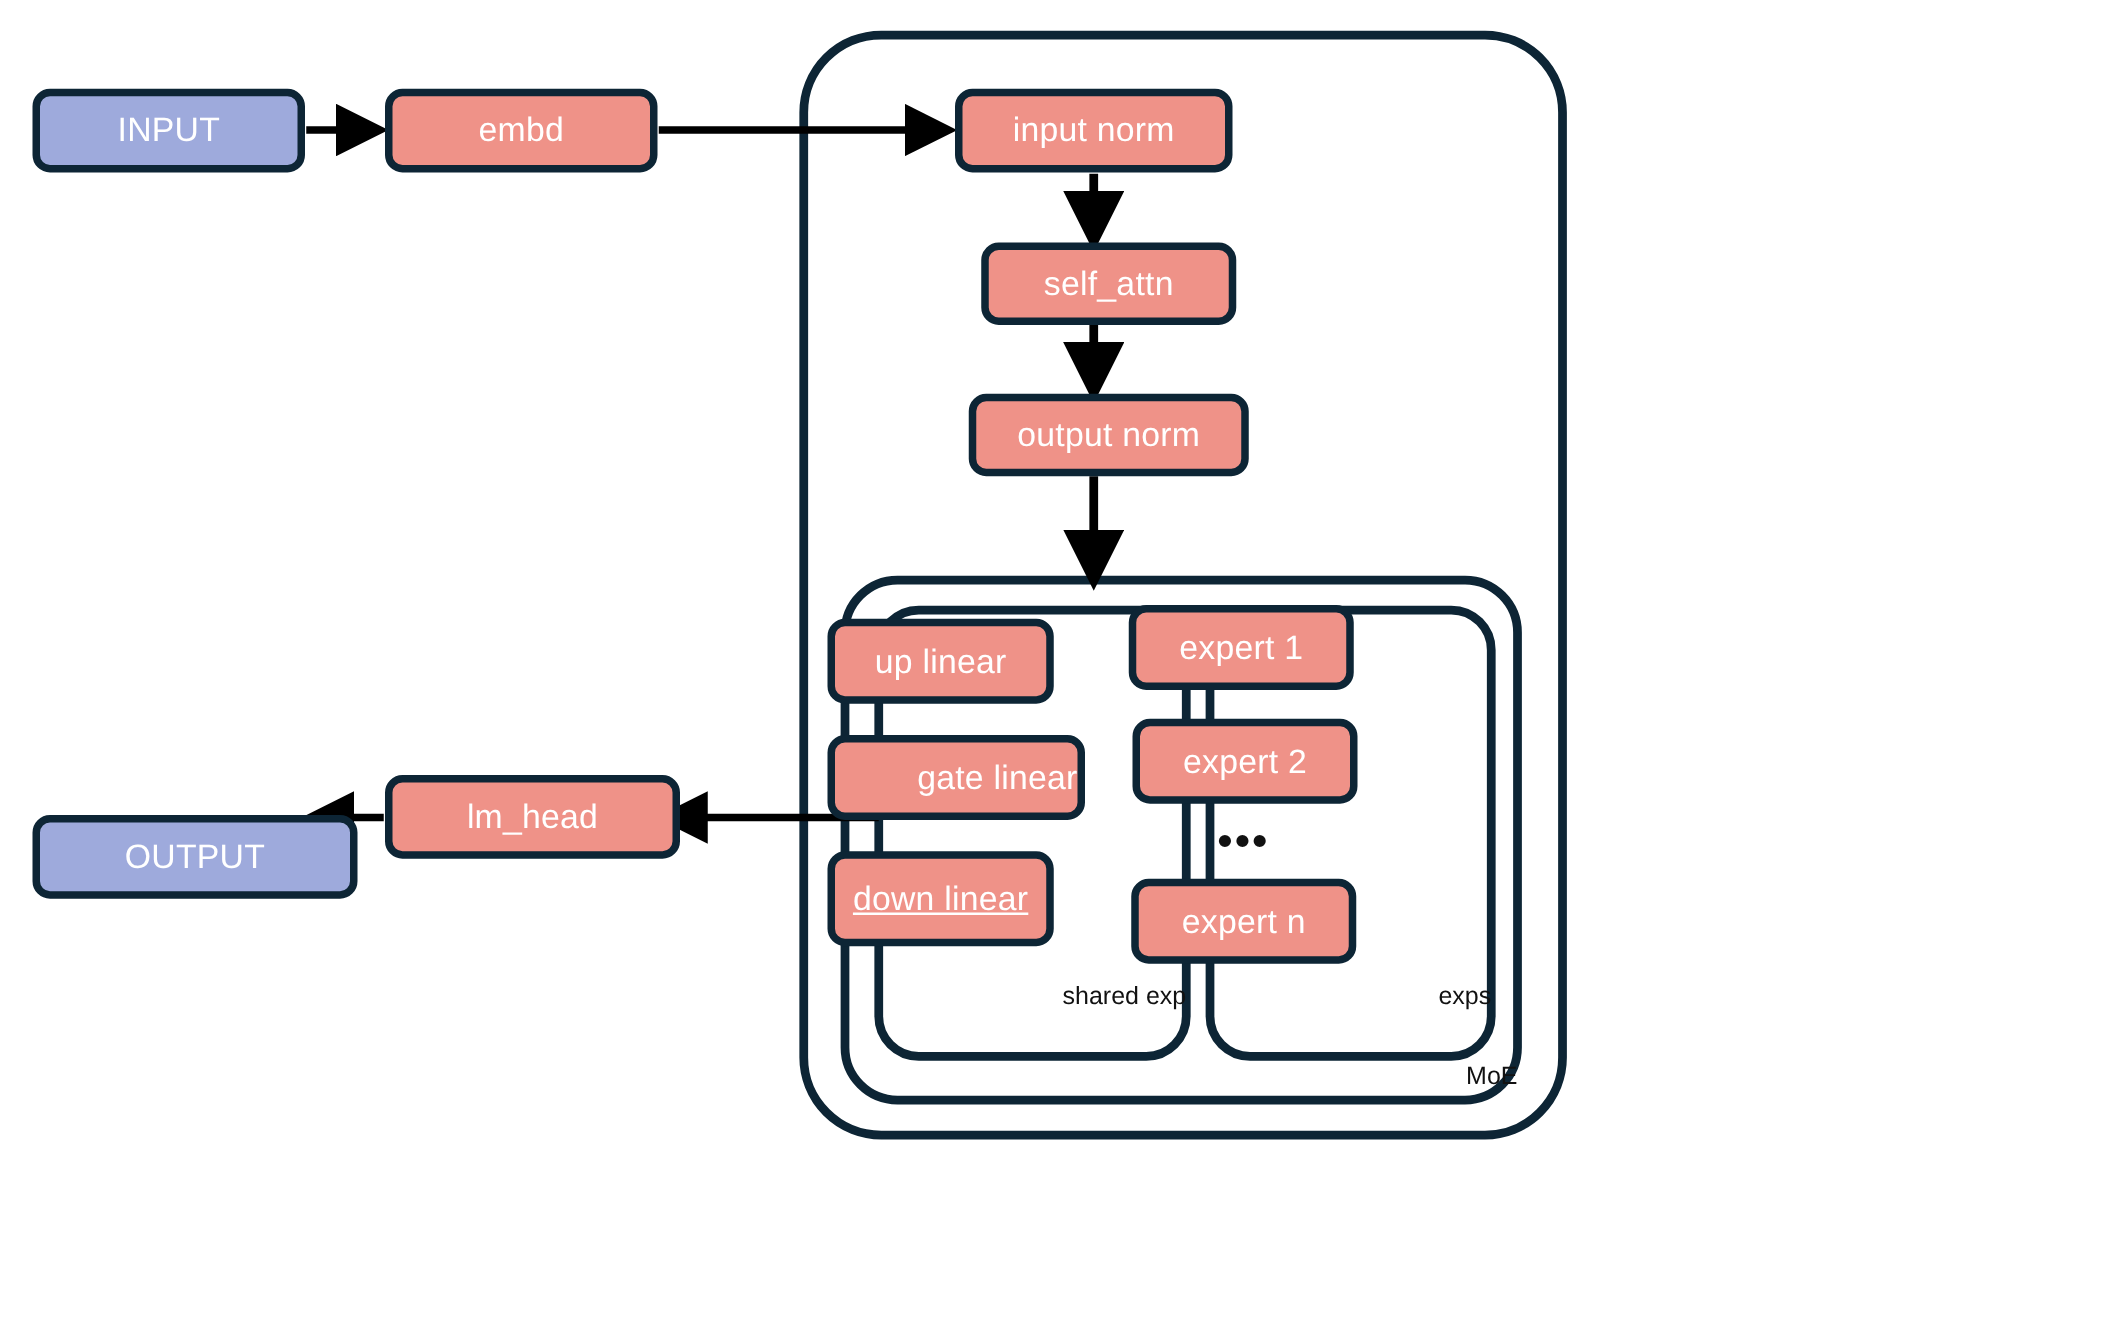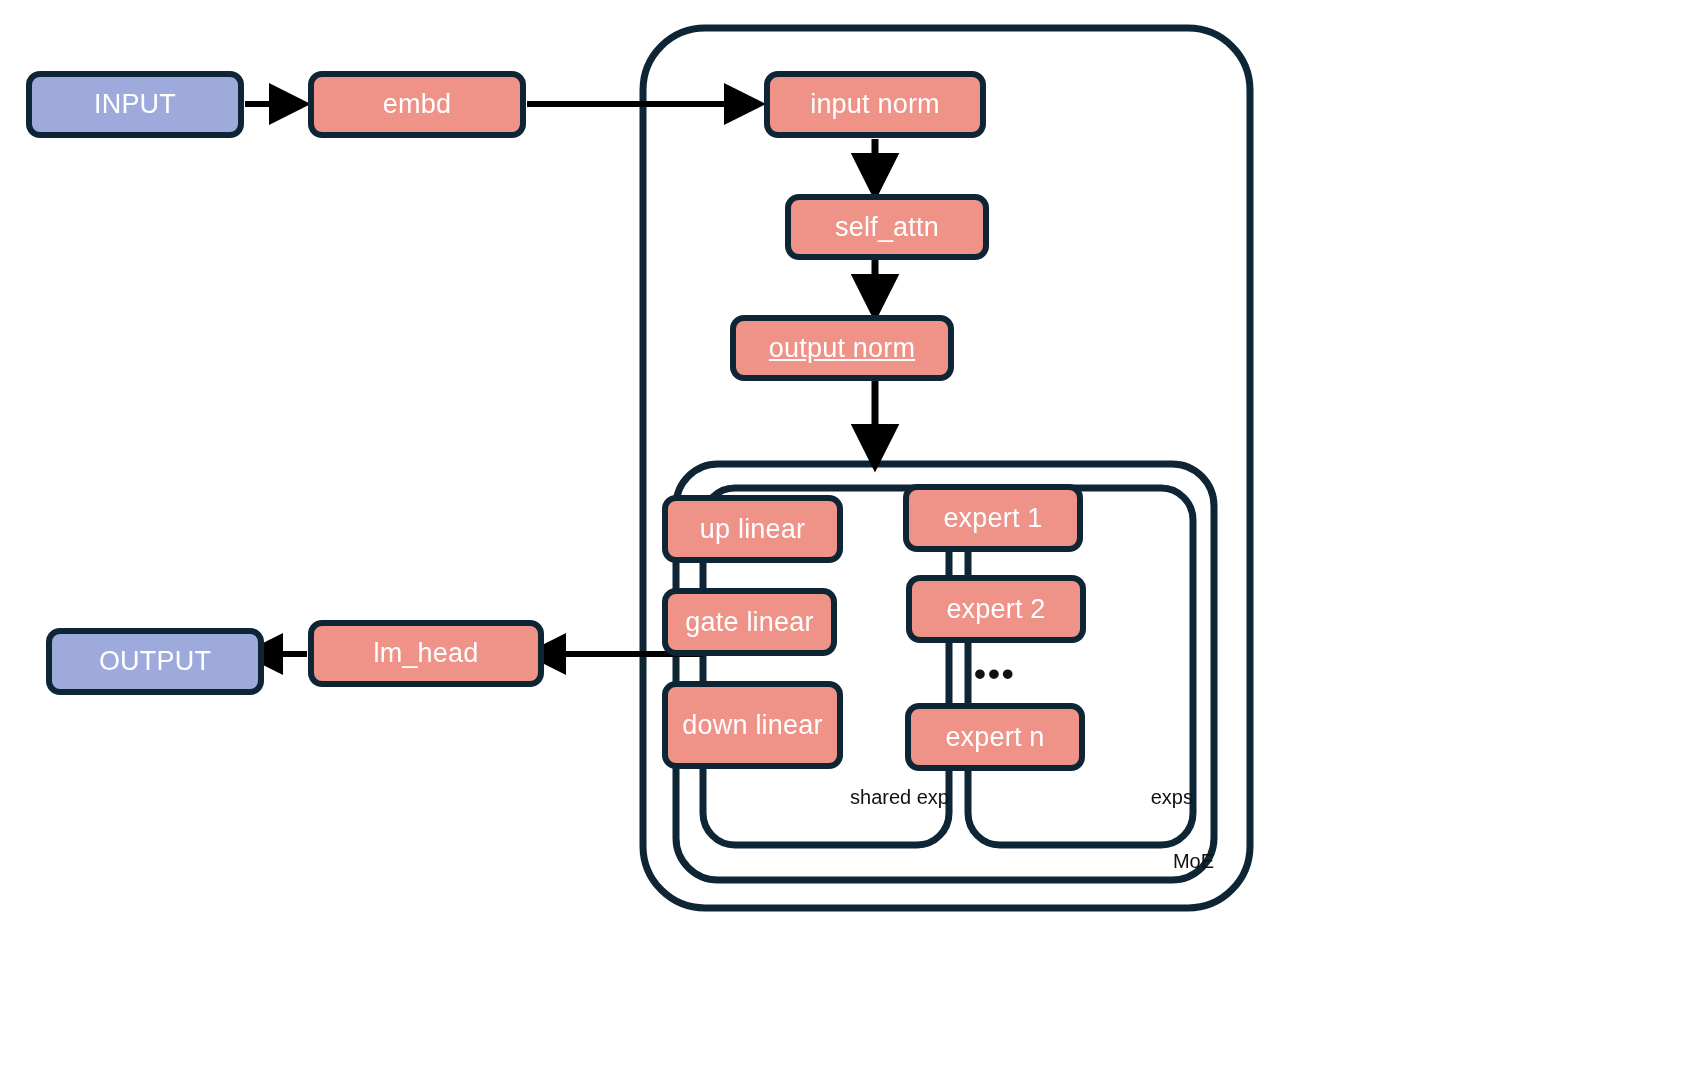--- a/index.html
+++ b/index.html
@@ -117,41 +117,41 @@
   </div>
 
   <div class="node salmon" style="left:764px; top:71px; width:222px; height:67px;">
     <span>input norm</span>
   </div>
 
   <div class="node salmon" style="left:785px; top:194px; width:204px; height:66px;">
     <span>self_attn</span>
   </div>
 
-  <div class="node salmon" style="left:730px; top:315px; width:224px; height:66px;text-decoration:underline;">
+  <div class="node salmon" style="left:775px; top:315px; width:224px; height:66px;">
     <span>output norm</span>
   </div>
 
   <div class="node salmon" style="left:308px; top:620px; width:236px; height:67px;">
     <span>lm_head</span>
   </div>
 
-  <div class="node blue" style="left:26px; top:628px; width:218px; height:67px;margin-left:20px;">
+  <div class="node blue" style="left:26px; top:652px; width:260px; height:67px;">
     <span>OUTPUT</span>
   </div>
 
   <div class="node salmon" style="left:662px; top:495px; width:181px; height:68px;">
     <span>up linear</span>
   </div>
 
-  <div class="node salmon" style="left:662px; top:588px; width:175px; height:68px;">
+  <div class="node salmon" style="left:662px; top:588px; width:206px; height:68px;justify-content:flex-end;">
     <span>gate linear</span>
   </div>
 
-  <div class="node salmon" style="left:662px; top:681px; width:181px; height:88px;">
+  <div class="node salmon" style="left:662px; top:681px; width:181px; height:76px;text-decoration:underline;">
     <span>down linear</span>
   </div>
 
   <div class="group-label" style="left:703px; top:787px; width:246px;">shared exp</div>
 
   <div class="node salmon" style="left:903px; top:484px; width:180px; height:68px;">
     <span>expert 1</span>
   </div>
 
   <div class="node salmon" style="left:906px; top:575px; width:180px; height:68px;">

